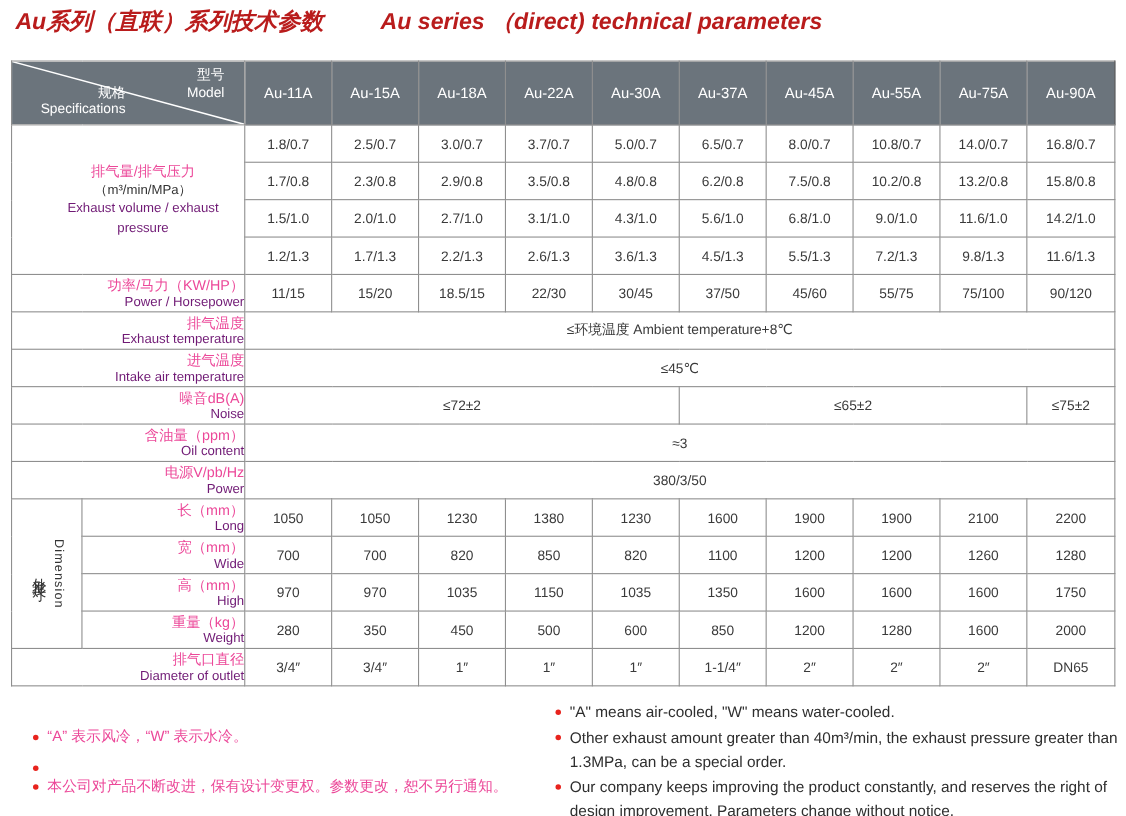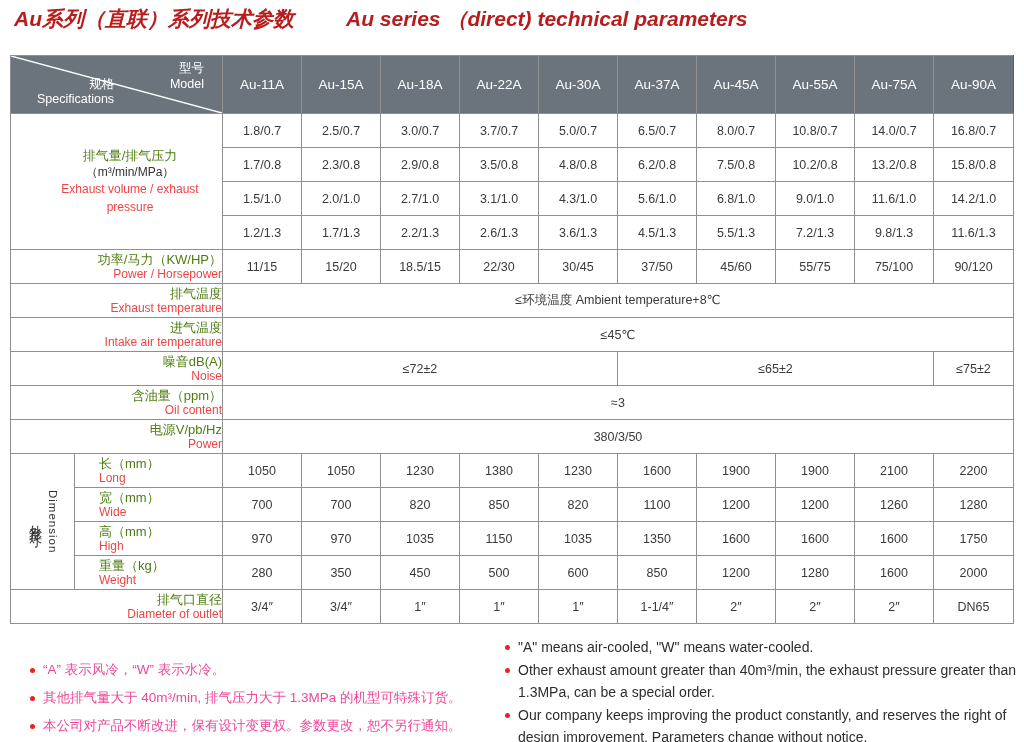--- a/index.html
+++ b/index.html
@@ -24,27 +24,27 @@
     border-right:2px solid #fff; border-bottom:1px solid #777;
   }
   thead th:last-child { border-right:1px solid #5f5f5f; }
   th.corner { position:relative; overflow:hidden; }
   th.corner svg.diag { position:absolute; left:0; top:0; width:100%; height:100%; }
   .corner-tr { position:absolute; top:5px; right:18px; text-align:right; font-size:12.5px; line-height:1.25; }
   .corner-bl { position:absolute; bottom:5px; left:26px; text-align:right; font-size:12.5px; line-height:1.25; }
   td.val { text-align:center; font-size:12.5px; color:#3a3a3a; }
   td.merged { text-align:center; font-size:12.5px; color:#3a3a3a; }
   td.label { text-align:right; padding-left:27px; }
-  td.label .lz, td.sublabel .lz { font-size:13px; line-height:1.2; color:#4d7c0f; }
-  td.label .le, td.sublabel .le { font-size:12px; line-height:1.2; color:#ef4444; }
+  td.label .lz, td.sublabel .lz { font-size:13px; line-height:1.2; color:#ec4899; }
+  td.label .le, td.sublabel .le { font-size:12px; line-height:1.2; color:#701a75; }
   td.label-center { text-align:center; }
   td.label-center .lz { font-size:13px; line-height:1.35; }
   td.label-center .lu { font-size:12px; line-height:1.35; }
   td.label-center .le { font-size:12px; line-height:1.5; }
-  td.sublabel { text-align:left; padding-left:24px; }
+  td.sublabel { text-align:right; padding-left:24px; }
   td.dim-group { text-align:center; }
   .dim-group-inner { display:flex; justify-content:center; align-items:center; gap:3px; }
   .v-zh { writing-mode:vertical-rl; text-orientation:upright; font-size:13px; letter-spacing:3px; }
   .v-en { writing-mode:vertical-rl; font-size:11.5px; letter-spacing:1px; }
   .notes { position:absolute; list-style:none; margin:0; padding:0; }
   .notes li { display:flex; align-items:flex-start; }
   .bullet { flex:0 0 auto; width:5px; height:5px; border-radius:50%; background:#e8231d; margin:9px 8px 0 0; }
   .notes-zh { left:30px; top:656px; width:470px; }
   .notes-zh li { font-size:13.5px; line-height:28px; color:#ec4899; }
   .notes-zh .bullet { margin-top:12px; }
@@ -318,21 +318,20 @@
 
 <ul class="notes notes-zh">
 
     <li>
       <span class="bullet"></span>
       <span>“A” 表示风冷，“W” 表示水冷。</span>
     </li>
 
     <li>
       <span class="bullet"></span>
-      <span>其他排气量大于 40m³/min, 排气压力大于 1.3MPa 的机型可特殊订货。</span>
     </li>
 
     <li>
       <span class="bullet"></span>
       <span>本公司对产品不断改进，保有设计变更权。参数更改，恕不另行通知。</span>
     </li>
   </ul>
 
 <ul class="notes notes-en">
 

